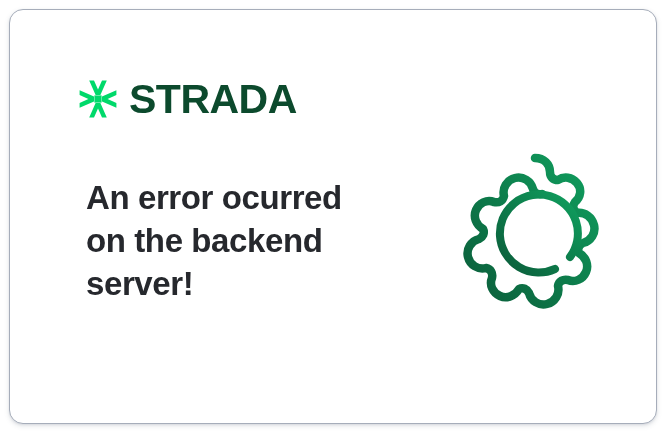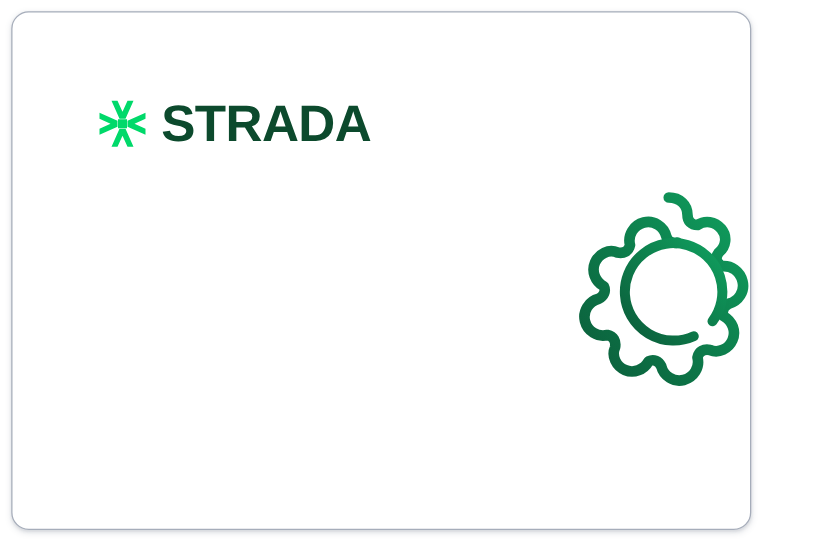--- a/index.html
+++ b/index.html
@@ -17,21 +17,21 @@
     width: 666px;
     height: 436px;
     background: #ffffff;
   }
 
   
   .card {
     position: absolute;
     left: 9px;
     top: 9px;
-    width: 592px;
+    width: 648px;
     height: 415px;
     box-sizing: border-box;
     background: #ffffff;
     border: 1px solid #a6adba;
     border-radius: 14px;
     box-shadow: 0 2px 5px rgba(100, 110, 130, 0.18),
                 0 1px 2px rgba(100, 110, 130, 0.12);
   }
 
   
@@ -115,20 +115,23 @@
             <polygon points="60,44 60,56 96,72 96,60 74,50 96,40 96,28"></polygon>
 
             <rect x="41" y="41" width="18" height="18"></rect>
           </g>
         </svg>
       </span>
 
       <span class="brand-word">STRADA</span>
     </div>
 
+    <div class="message">An error ocurred
+on the backend
+server!</div>
 
     <div class="gear-wrap">
       <span>
         <svg class="gear-svg" viewBox="0 0 162 160" xmlns="http://www.w3.org/2000/svg" aria-hidden="true">
           <defs>
             <linearGradient id="gearGrad" x1="0" y1="1" x2="1" y2="0">
               <stop offset="0%" stop-color="#0b5c3a"></stop>
               <stop offset="45%" stop-color="#0d7a4a"></stop>
               <stop offset="100%" stop-color="#10a05f"></stop>
             </linearGradient>

